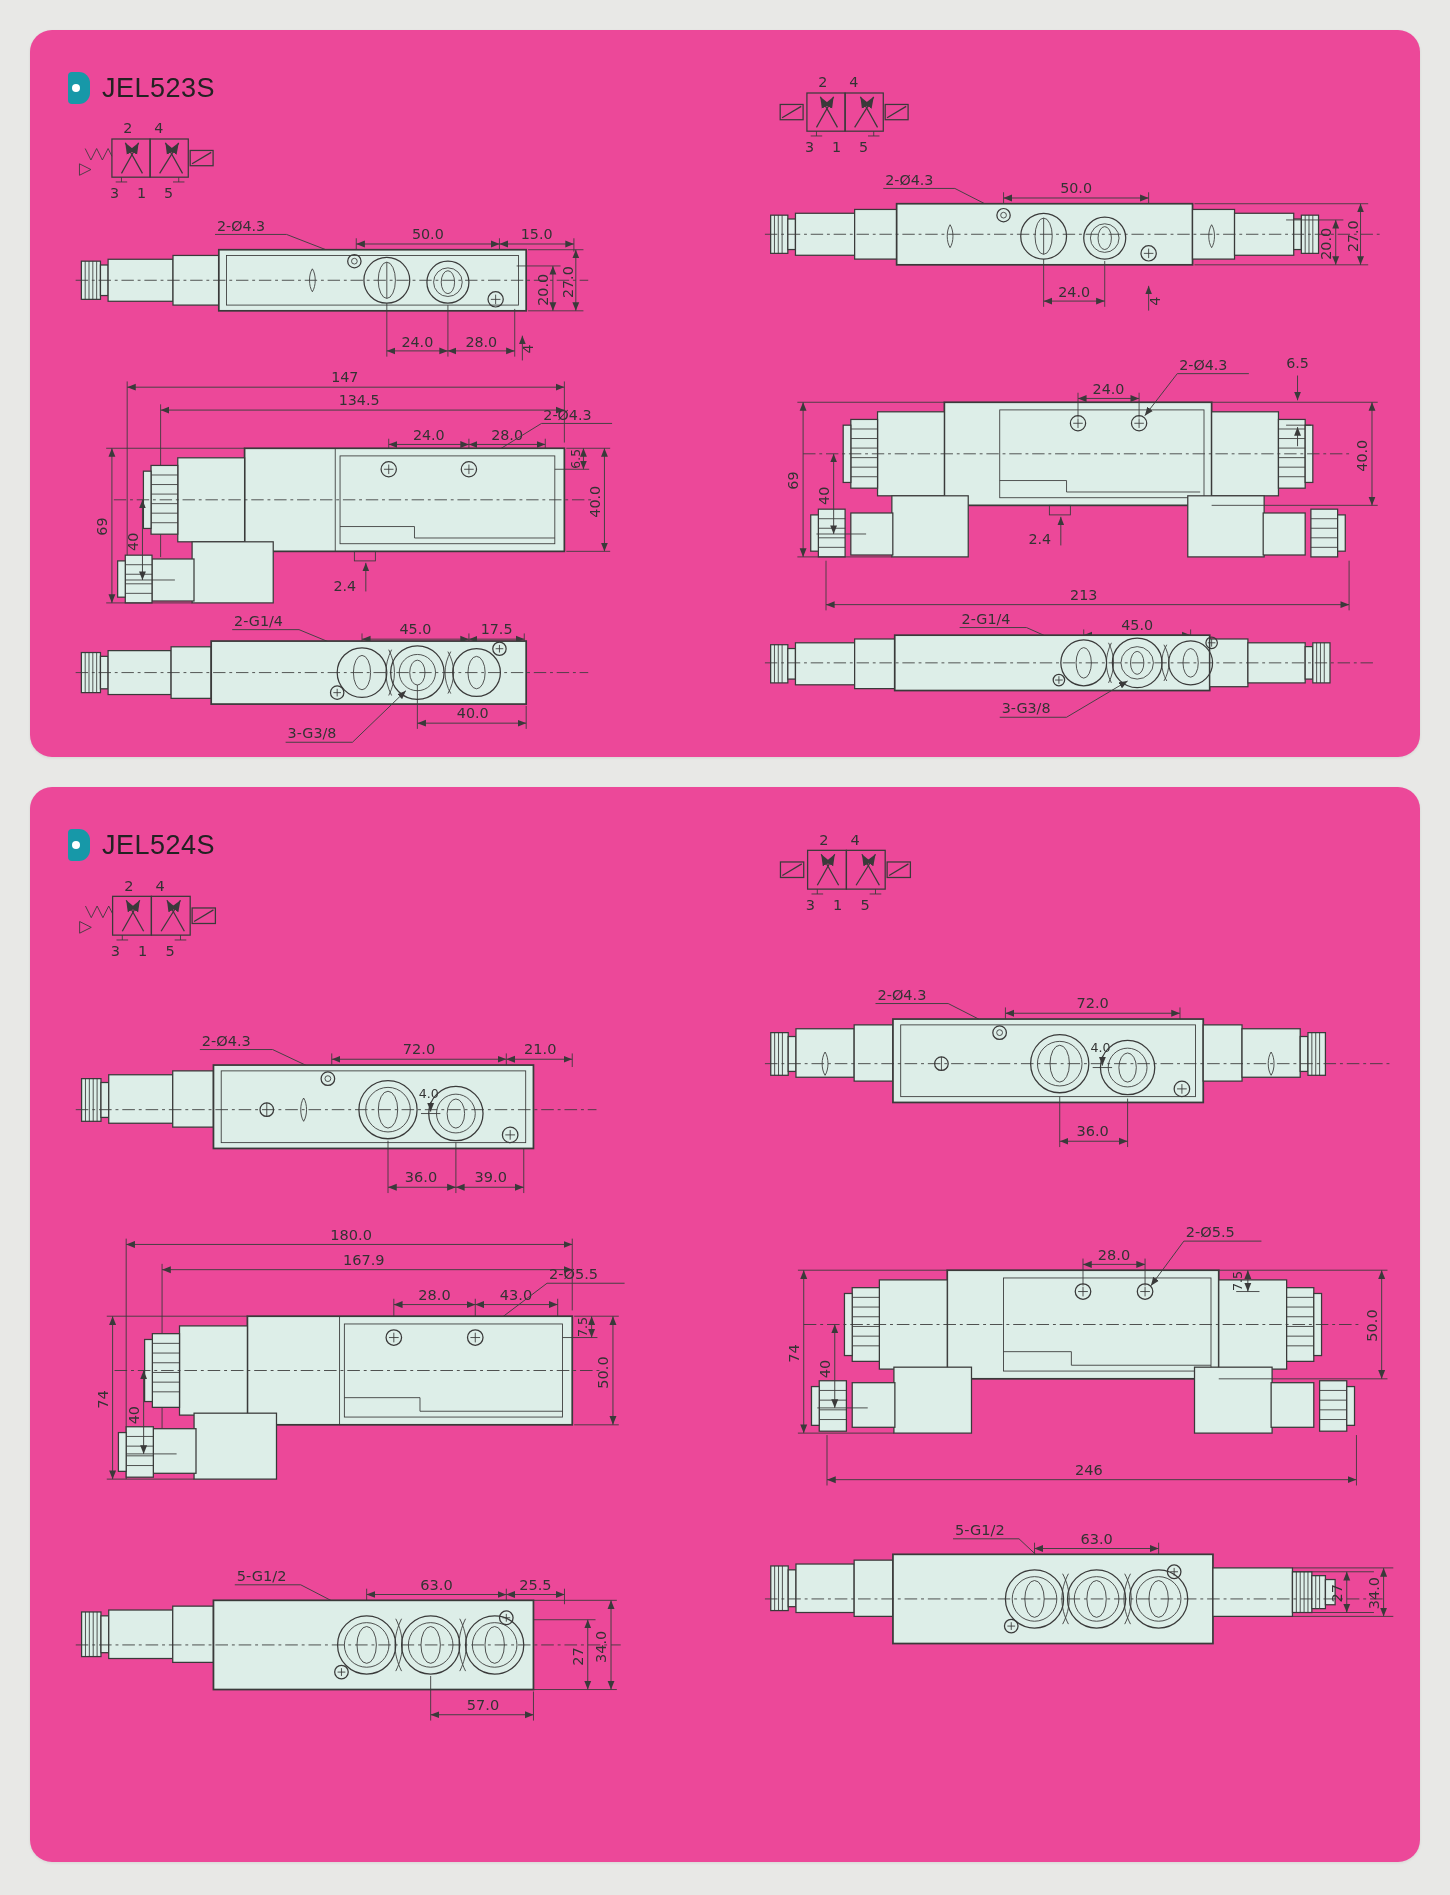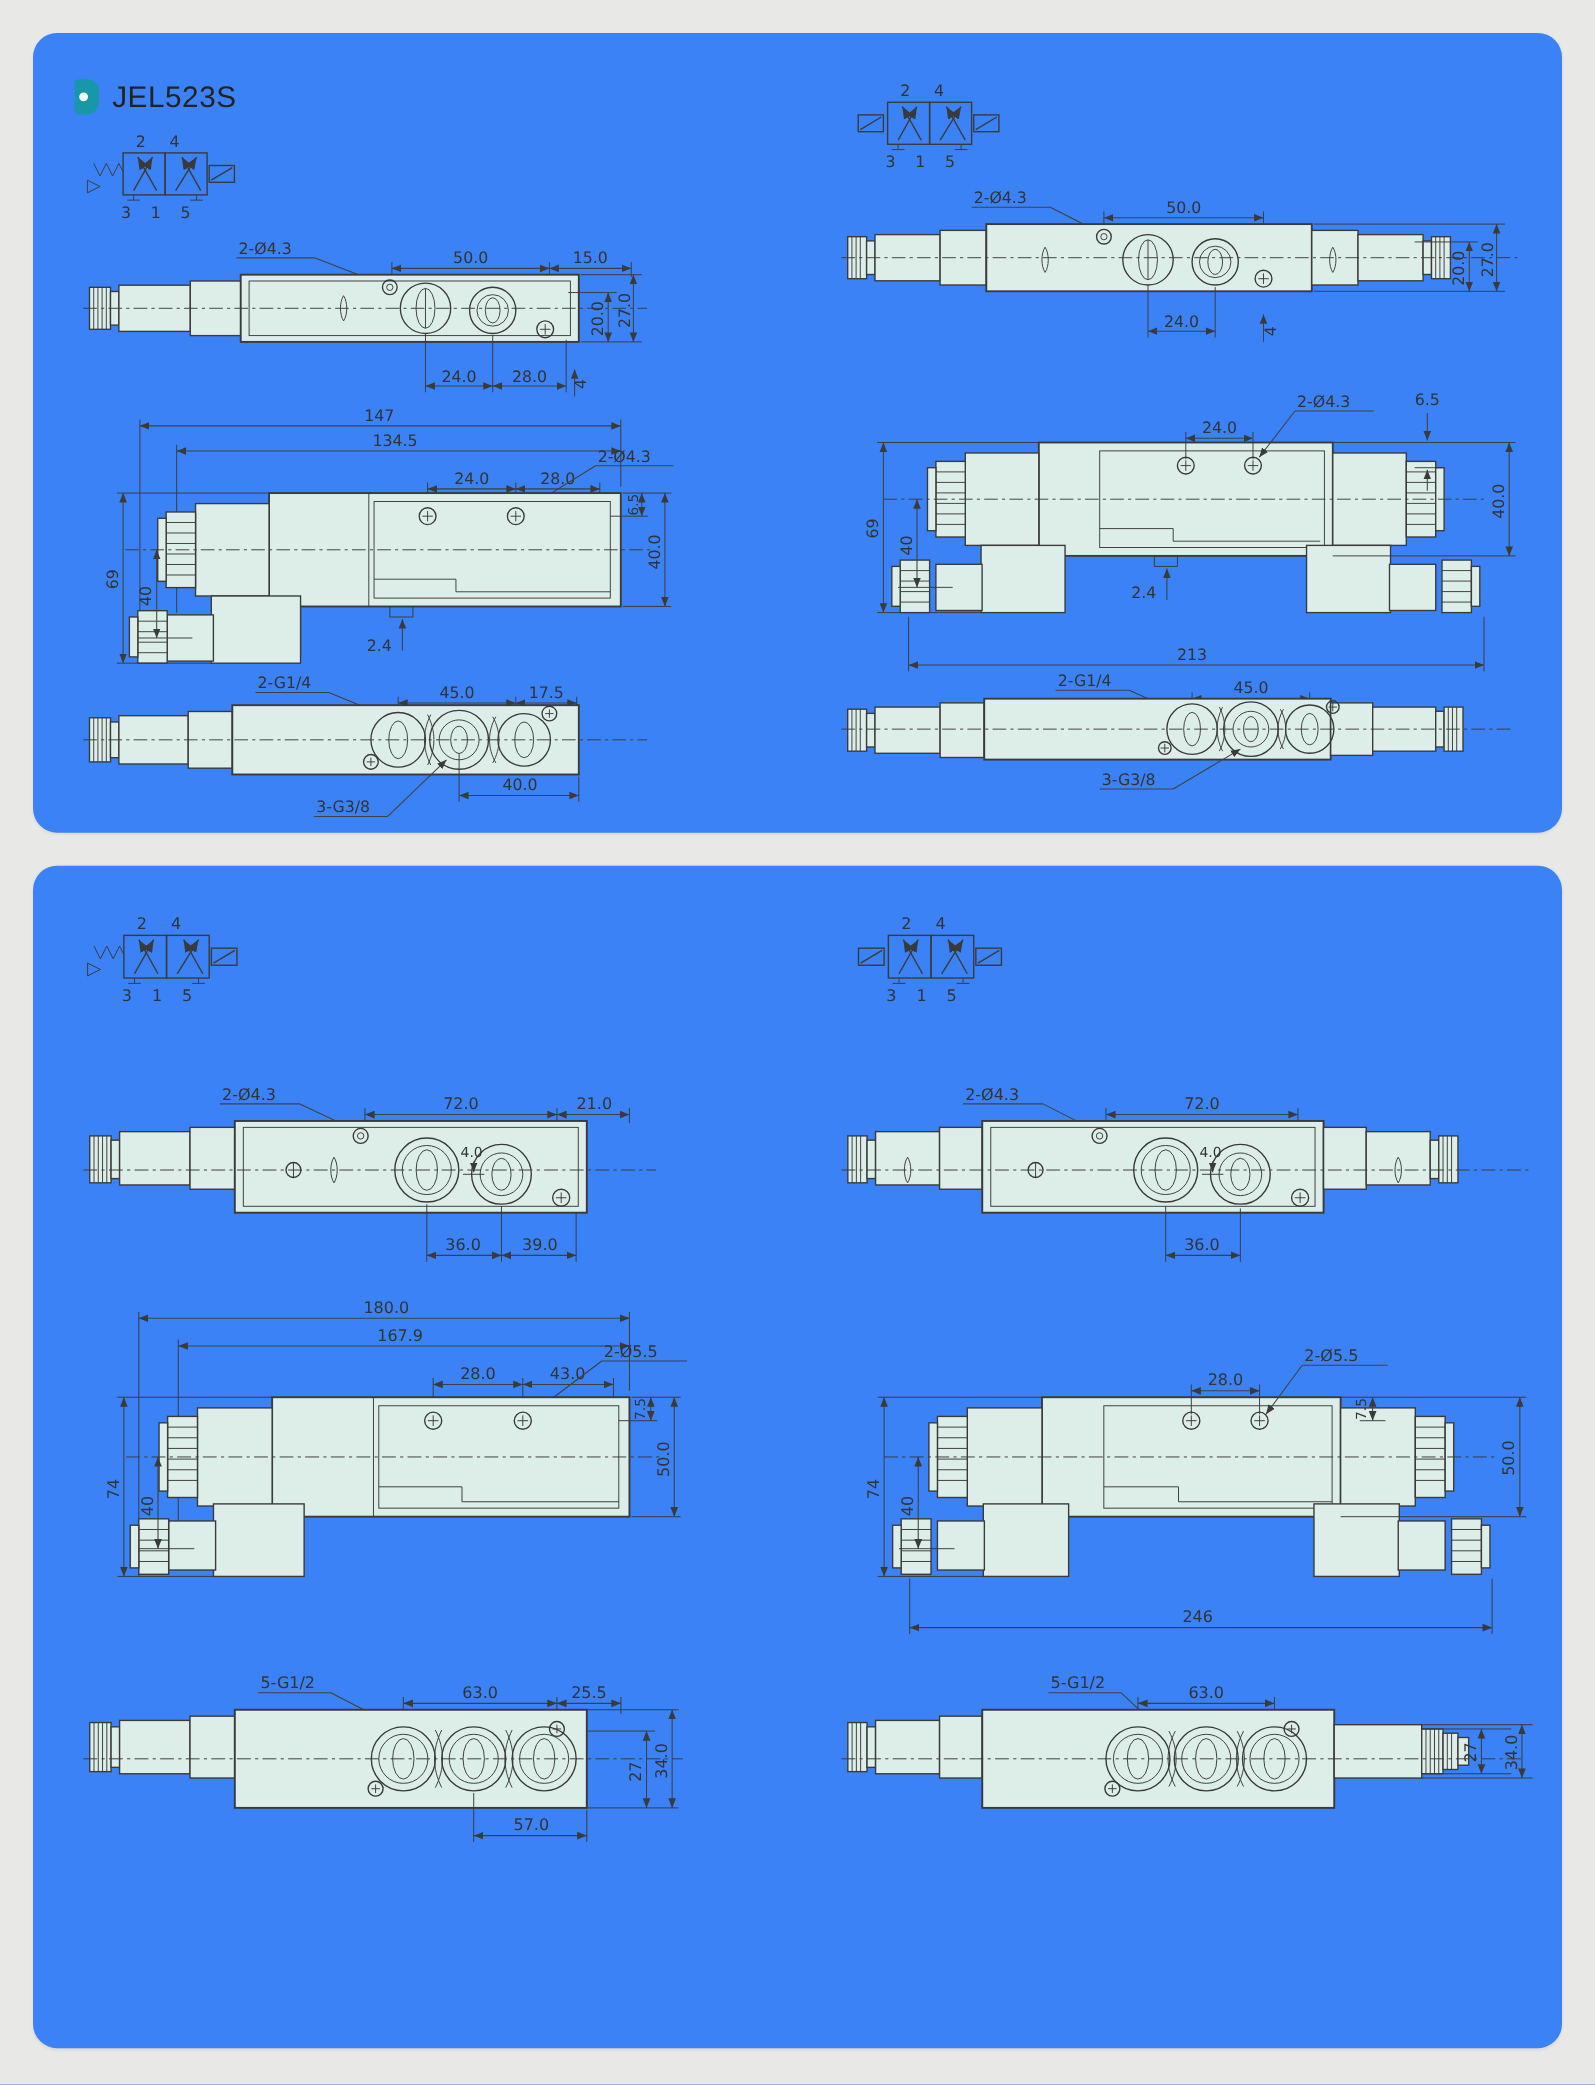--- a/index.html
+++ b/index.html
@@ -2,21 +2,21 @@
 <html><head>
 <meta charset="utf-8">
 <style>
   html,body{margin:0;padding:0;}
   body{
     width:1450px;height:1895px;position:relative;
     background:#e8e8e6;
     font-family:"Liberation Sans",sans-serif;
   }
   .card{
-    position:absolute;left:30px;width:1390px;background:#3b82f6;
+    position:absolute;left:30px;width:1390px;background:#ec4899;
     border-radius:22px;box-shadow:0 1px 3px rgba(0,0,0,.08);
   }
   #card1{top:30px;height:727px;}
   #card2{top:787px;height:1075px;}
   .card-inner{display:flex;width:100%;height:100%;}
   .section{width:50%;padding:42px 0 0 38px;box-sizing:border-box;}
   .title-row{display:flex;align-items:center;gap:12px;margin-bottom:14px;}
   .badge{width:22px;height:32px;background:#1798a8;border-radius:4px 11px 11px 4px;position:relative;flex:0 0 auto;}
   .badge .dot{position:absolute;left:4px;top:12px;width:8px;height:8px;border-radius:50%;background:#ffffff;}
   .title{font-size:27px;color:#222;letter-spacing:.5px;}
@@ -438,20 +438,26 @@
     </g>
    </svg>
   </div>
  </div>
 </div>
 
 <div class="card" id="card2">
  <div class="card-inner">
 
   <div class="section">
+   <div class="title-row">
+     <span class="badge">
+            <span class="dot"></span>
+          </span>
+     <span class="title">JEL524S</span>
+   </div>
    <svg width="640" viewBox="0 0 660 900">
     <defs>
             <marker id="mC" viewBox="0 0 10 8" refX="10" refY="4" markerWidth="9" markerHeight="8" orient="auto-start-reverse">
               <path d="M0,0L10,4L0,8z" fill="#3a3a3a"></path>
             </marker>
           </defs>
 
     <g>
       <text class="t" x="58" y="16" style="letter-spacing:9px">2 4</text>
       <rect class="n" x="46" y="22" width="40" height="40"></rect>

